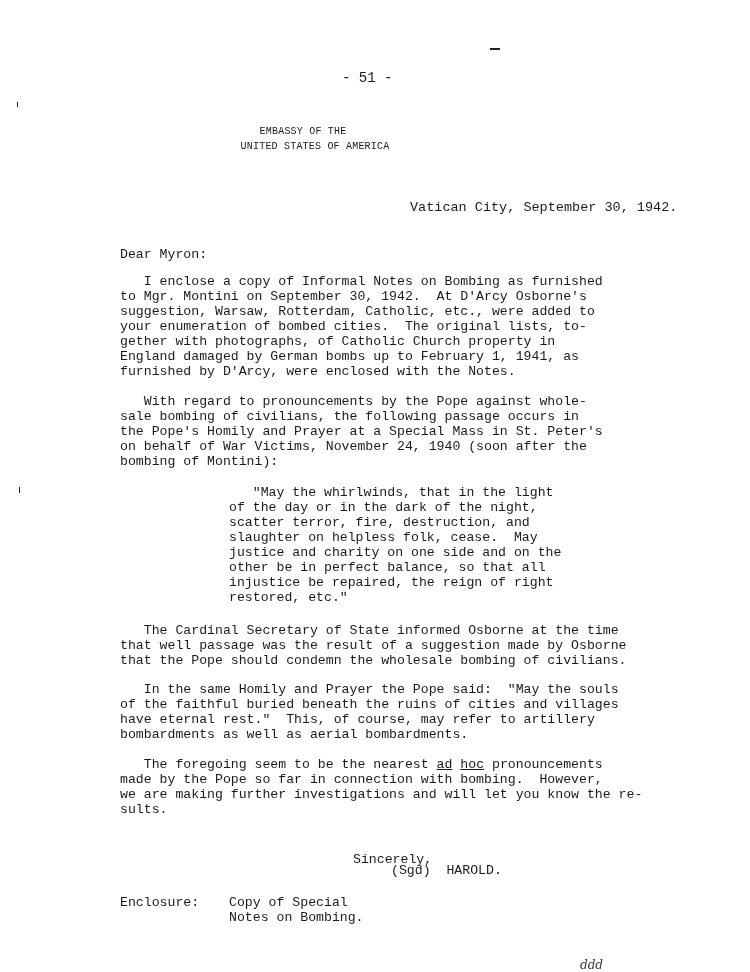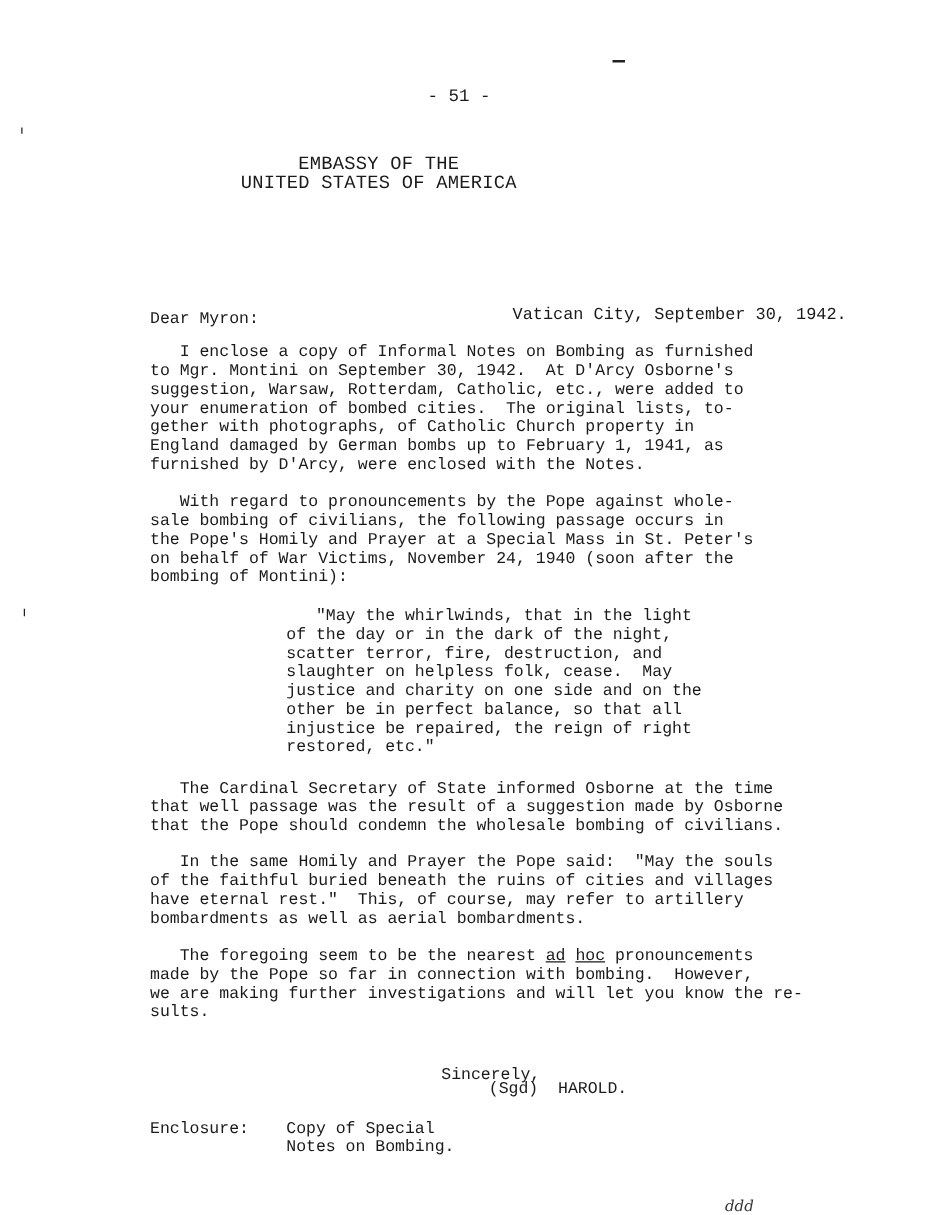--- a/index.html
+++ b/index.html
@@ -3,24 +3,24 @@
 <meta charset="utf-8">
 <style>
   html, body { margin: 0; padding: 0; background: #ffffff; }
   body {
     width: 750px; height: 972px; position: relative; overflow: hidden;
     font-family: "Liberation Mono", "DejaVu Sans Mono", monospace;
     color: #1a1a1a; font-size: 13.2px;
   }
   .abs { position: absolute; white-space: pre; line-height: 15.2px; }
   .pagenum { left: 342px; top: 71px; font-size: 14px; }
-  .letterhead { left: 0; width: 606px; text-align: center; font-size: 15px; letter-spacing: 0.2px; }
+  .letterhead { left: 0; width: 606px; text-align: center; font-size: 10px; letter-spacing: 0.2px; }
   .lh1 { top: 124px; }
-  .lh2 { top: 139px; }
-  .dateline { left: 410px; top: 200px; font-size: 13.5px; margin-top: 45px; }
+  .lh2 { top: 139px; padding-left: 12px; }
+  .dateline { left: 410px; top: 200px; font-size: 13.5px; }
   .salutation { left: 120px; top: 247px; }
   .para { left: 120px; }
   .quote { left: 229px; }
   .underline { text-decoration: underline; }
   .closing { left: 353px; top: 852px; }
   .signature { left: 391px; top: 863px; }
   .encl-label { left: 120px; top: 895px; }
   .encl-text { left: 229px; }
   .mark { position: absolute; background: #222; }
   .handnote { position: absolute; left: 580px; top: 958px; font-family: "DejaVu Serif", serif; font-style: italic; font-size: 12px; color: #333; }

